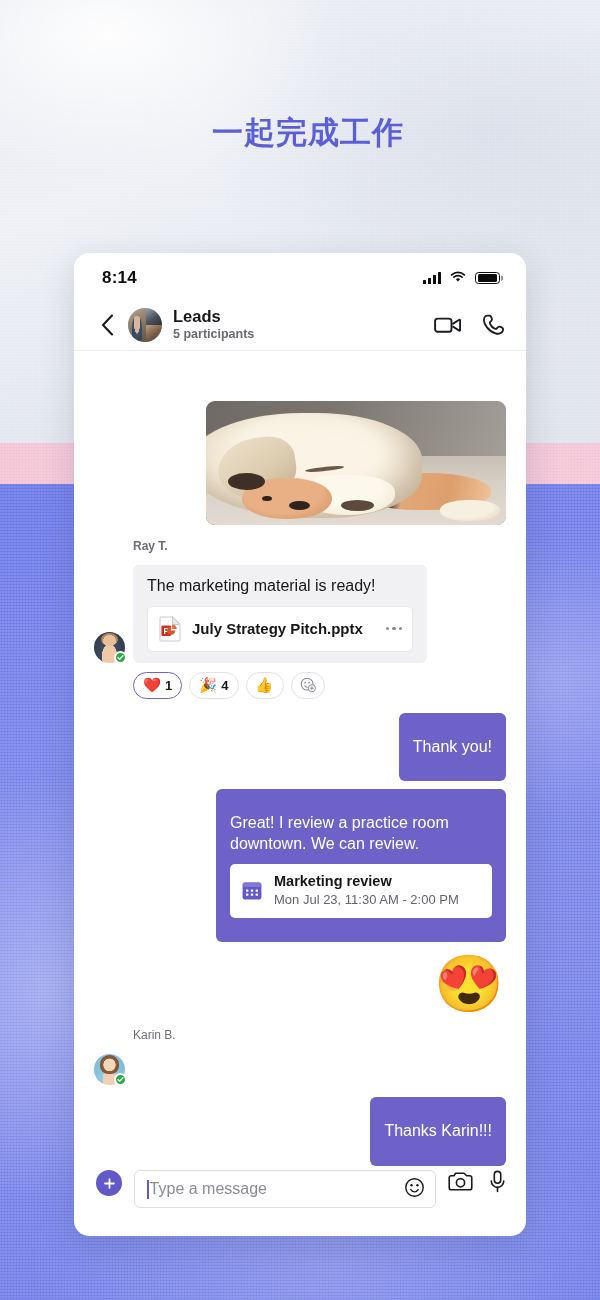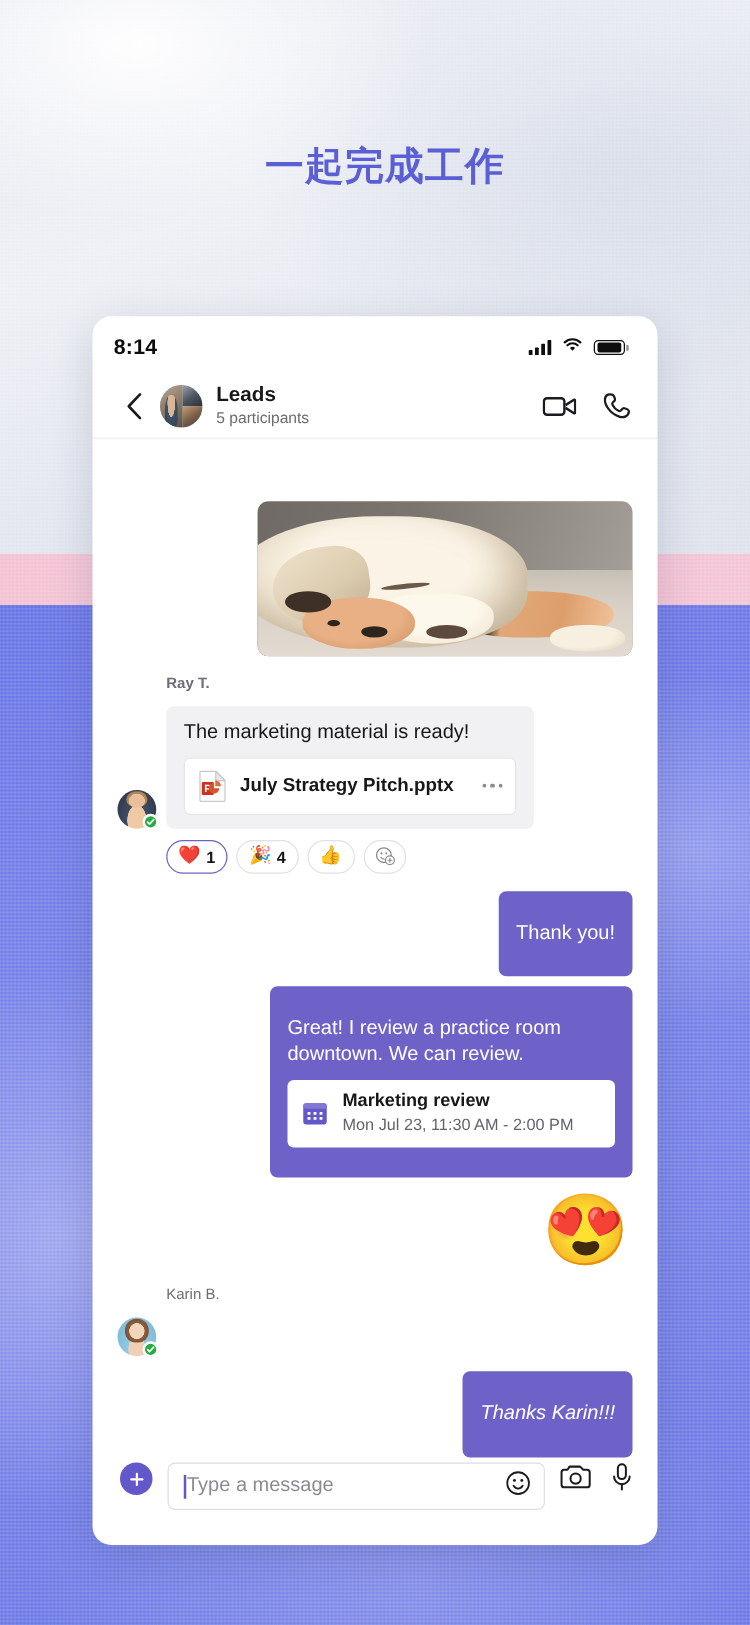--- a/index.html
+++ b/index.html
@@ -58,21 +58,21 @@
     border-radius: 15px;
     box-shadow: 0 10px 34px rgba(40,45,90,.16);
     overflow: hidden;
     display: flex; flex-direction: column;
   }
 
   
   .statusbar {
     height: 46px; flex: none;
     display: flex; align-items: center; justify-content: space-between;
-    padding: 4px 26px 0 17px;
+    padding: 4px 26px 0 28px;
   }
   .status-time { font-size: 17px; font-weight: 700; color: #0d0d0d; letter-spacing: .2px; }
   .status-icons { display: flex; align-items: center; gap: 9px; }
   .sig { display: flex; align-items: flex-end; gap: 2px; height: 12px; }
   .sig i { display: block; width: 3px; background: #0d0d0d; border-radius: .5px; }
   .sig i:nth-child(1){height:4px} .sig i:nth-child(2){height:6.5px}
   .sig i:nth-child(3){height:9px} .sig i:nth-child(4){height:12px}
   .batt {
     width: 25px; height: 12.5px; border: 1.4px solid #0d0d0d; border-radius: 3.6px;
     padding: 1.6px; position: relative;
@@ -101,21 +101,21 @@
   }
   .ga-l { width: 52%; height: 100%; background: linear-gradient(150deg,#b9a693 0%,#8e7d6b 45%,#5c5246 100%); position: relative; }
   .ga-l::after { content:""; position:absolute; left:22%; top:24%; width:56%; height:76%;
     background: radial-gradient(ellipse at 50% 25%, #d8b69b 0 42%, #3d5166 44%, #2f4055 100%); border-radius: 46% 46% 20% 20%; }
   .ga-r { width: 48%; height: 100%; display: flex; flex-direction: column; }
   .ga-r div { height: 50%; }
   .ga-r div:first-child { background: linear-gradient(145deg,#9aa2ad 0%,#4a525e 55%,#2b3139 100%); }
   .ga-r div:last-child { background: linear-gradient(145deg,#c39f7e 0%,#7b5f46 50%,#3b3a46 100%); }
   .hdr-txt { margin-left: 11px; flex: 1; min-width: 0; line-height: 1.18; }
   .hdr-title { font-size: 16.5px; font-weight: 700; color: #18181b; }
-  .hdr-sub { font-size: 12.5px; color: #6a6a72; margin-top: 1px; }
+  .hdr-sub { font-size: 12.5px; color: #6a6a72; margin-top: 1px; font-weight: bold; }
   .hdr-actions { display: flex; align-items: center; gap: 22px; }
   .hdr-actions svg { display: block; }
 
   
   .thread {
     flex: 1; overflow: hidden;
     padding: 18px 20px 4px 20px;
     display: flex; flex-direction: column;
   }
 
@@ -443,21 +443,21 @@
           <div class="av-img av-karin"></div>
           <span class="presence">
             <svg width="7" height="7" viewBox="0 0 8 8">
                 <path d="M1.2 4.2 3 6l3.8-4" stroke="#fff" stroke-width="1.5" fill="none" stroke-linecap="round" stroke-linejoin="round"></path>
               </svg>
           </span>
         </div>
       </div>
     </div>
 
-    <div class="row out" style="margin-top:12px;font-style:italic;">
+    <div class="row out" style="margin-top:12px;">
       <div class="bubble-out">Thanks Karin!!!</div>
     </div>
 
   </div>
 
   <div class="composer">
     <div class="plus-btn">
       <svg width="13" height="13" viewBox="0 0 14 14">
           <path d="M7 2.2v9.6M2.2 7h9.6" stroke="#fff" stroke-width="1.9" stroke-linecap="round"></path>
         </svg>

